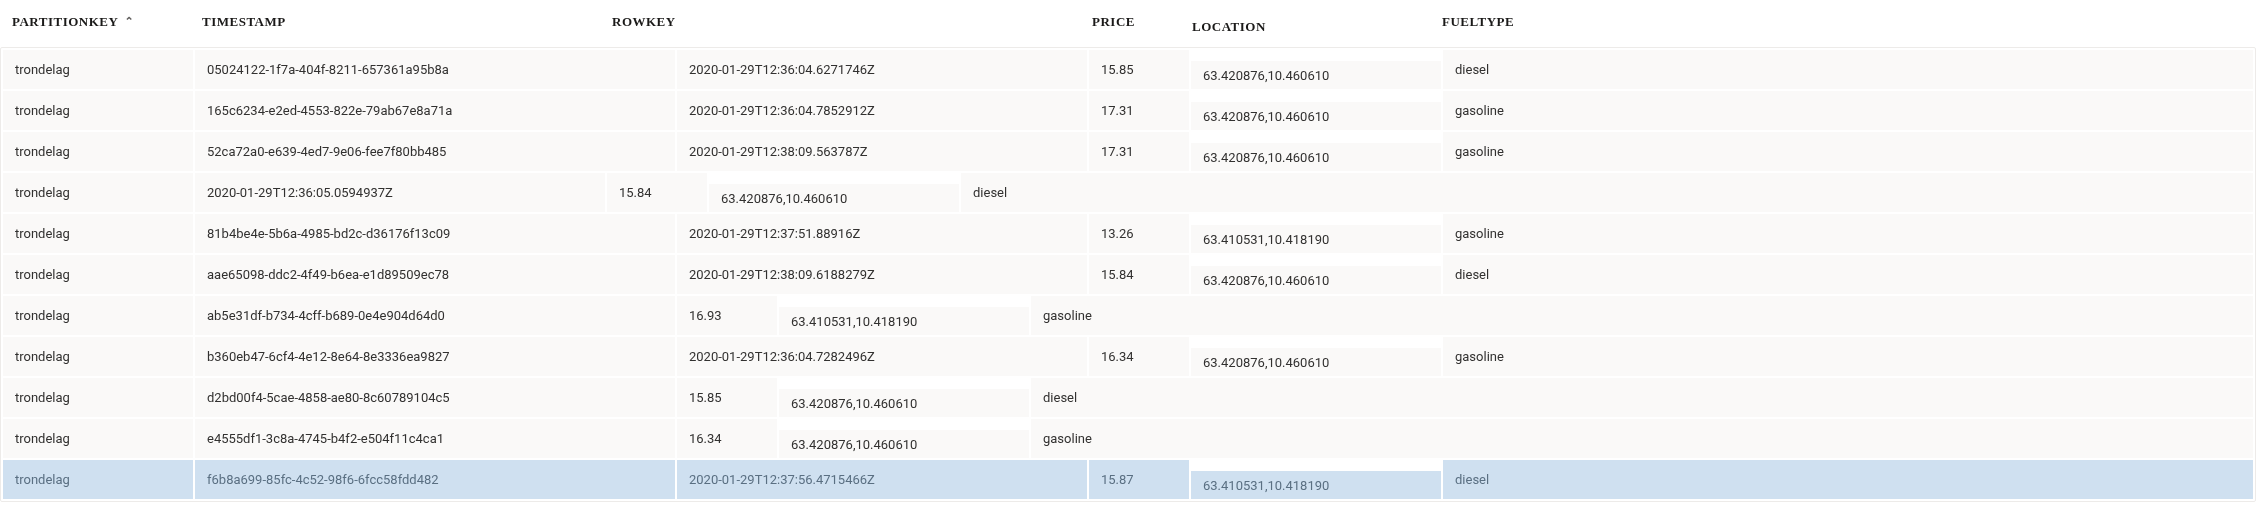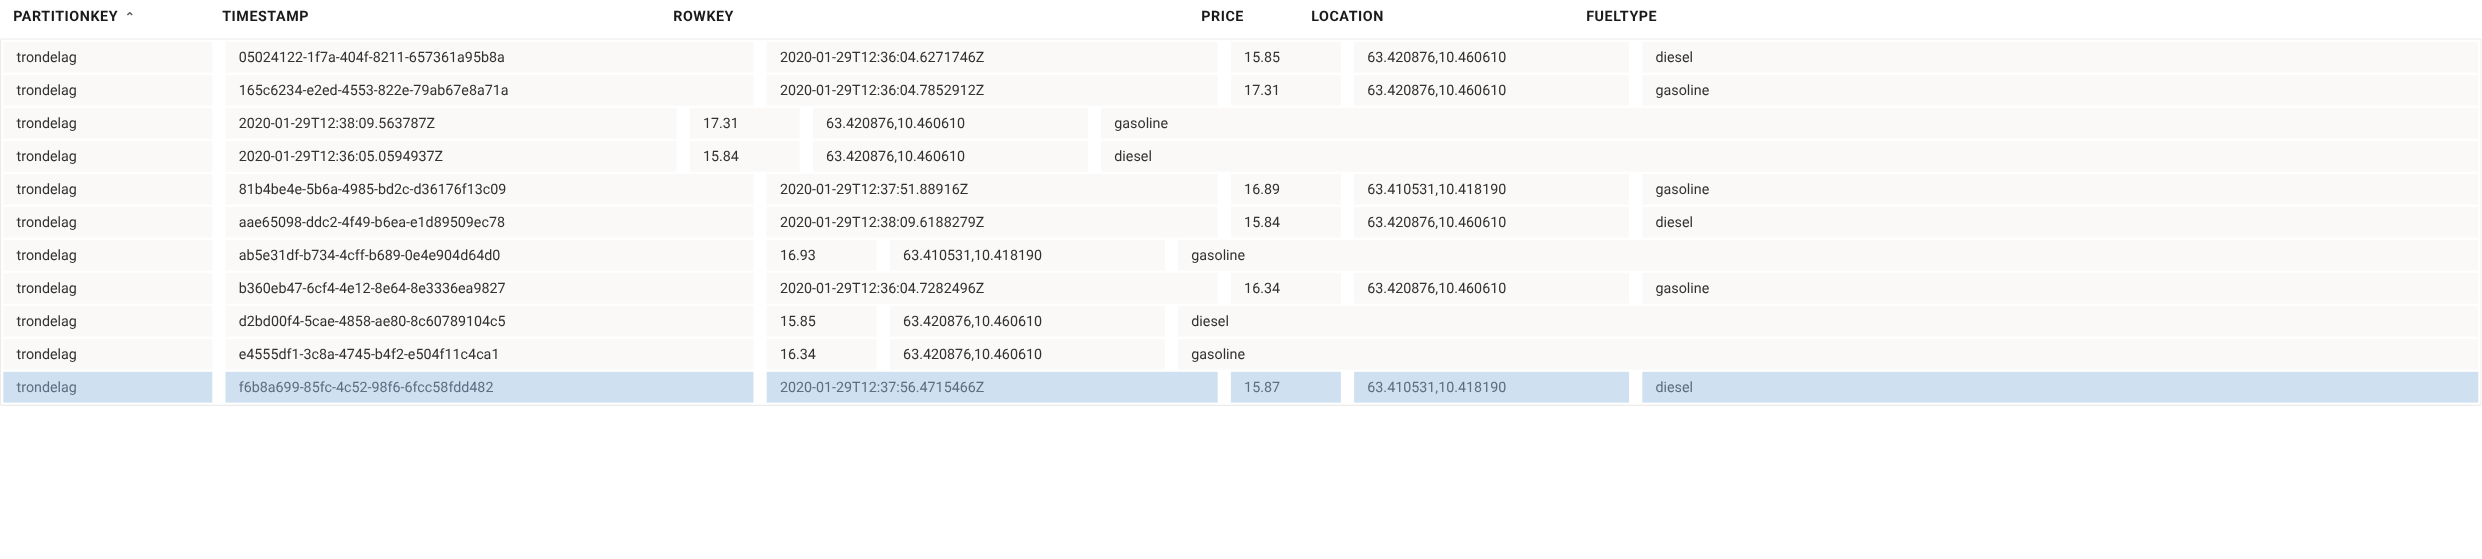--- a/index.html
+++ b/index.html
@@ -16,41 +16,42 @@
   }
   .header-row {
     display: flex;
     align-items: center;
     padding: 8px 0 12px 0;
     font-weight: 700;
     font-size: 13px;
     color: #1b1a19;
     text-transform: uppercase;
     letter-spacing: 0.5px;
+    font-family: Liberation Serif, serif;
   }
   .header-cell {
     display: flex;
     align-items: center;
     gap: 6px;
     padding: 0 12px;
     cursor: pointer;
   }
   .sort-icon {
     font-size: 11px;
     color: #605e5c;
   }
   .body-grid {
     border: 1px solid #edebe9;
     border-radius: 2px;
     padding: 2px;
   }
   .data-row {
     display: flex;
     align-items: stretch;
-    gap: 12px;
+    gap: 2px;
     margin-bottom: 2px;
   }
   .data-row:last-child { margin-bottom: 0; }
   .data-cell {
     padding: 6px 12px;
     background: #faf9f8;
     display: flex;
     align-items: center;
     color: #323130;
     min-height: 28px;
@@ -60,21 +61,21 @@
   }
   .data-row.selected .data-cell {
     background: #cfe0f0;
     color: #5a6f82;
   }
   
   .col-pk        { flex: 0 0 190px; }
   .col-rowkey    { flex: 0 0 480px; }
   .col-timestamp { flex: 0 0 410px; }
   .col-price     { flex: 0 0 100px; }
-  .col-location  { flex: 0 0 250px; }
+  .col-location  { flex: 0 0 250px; margin-top: 11px; }
   .col-fueltype  { flex: 1 1 auto; }
 </style>
 </head>
 <body>
 
 <div class="table-wrap">
 
   <div class="header-row">
     <div class="header-cell col-pk">
       <span>PARTITIONKEY</span>
@@ -109,37 +110,38 @@
       <div class="data-row">
         <div class="data-cell col-pk">trondelag</div>
         <div class="data-cell col-rowkey">165c6234-e2ed-4553-822e-79ab67e8a71a</div>
         <div class="data-cell col-timestamp">2020-01-29T12:36:04.7852912Z</div>
         <div class="data-cell col-price">17.31</div>
         <div class="data-cell col-location">63.420876,10.460610</div>
         <div class="data-cell col-fueltype">gasoline</div>
       </div>
       <div class="data-row">
         <div class="data-cell col-pk">trondelag</div>
+        <div class="data-cell col-rowkey">52ca72a0-e639-4ed7-9e06-fee7f80bb485</div>
         <div class="data-cell col-timestamp">2020-01-29T12:38:09.563787Z</div>
         <div class="data-cell col-price">17.31</div>
         <div class="data-cell col-location">63.420876,10.460610</div>
         <div class="data-cell col-fueltype">gasoline</div>
       </div>
       <div class="data-row">
         <div class="data-cell col-pk">trondelag</div>
         <div class="data-cell col-timestamp">2020-01-29T12:36:05.0594937Z</div>
         <div class="data-cell col-price">15.84</div>
         <div class="data-cell col-location">63.420876,10.460610</div>
         <div class="data-cell col-fueltype">diesel</div>
       </div>
       <div class="data-row">
         <div class="data-cell col-pk">trondelag</div>
         <div class="data-cell col-rowkey">81b4be4e-5b6a-4985-bd2c-d36176f13c09</div>
         <div class="data-cell col-timestamp">2020-01-29T12:37:51.88916Z</div>
-        <div class="data-cell col-price">16.89</div>
+        <div class="data-cell col-price">13.26</div>
         <div class="data-cell col-location">63.410531,10.418190</div>
         <div class="data-cell col-fueltype">gasoline</div>
       </div>
       <div class="data-row">
         <div class="data-cell col-pk">trondelag</div>
         <div class="data-cell col-rowkey">aae65098-ddc2-4f49-b6ea-e1d89509ec78</div>
         <div class="data-cell col-timestamp">2020-01-29T12:38:09.6188279Z</div>
         <div class="data-cell col-price">15.84</div>
         <div class="data-cell col-location">63.420876,10.460610</div>
         <div class="data-cell col-fueltype">diesel</div>

